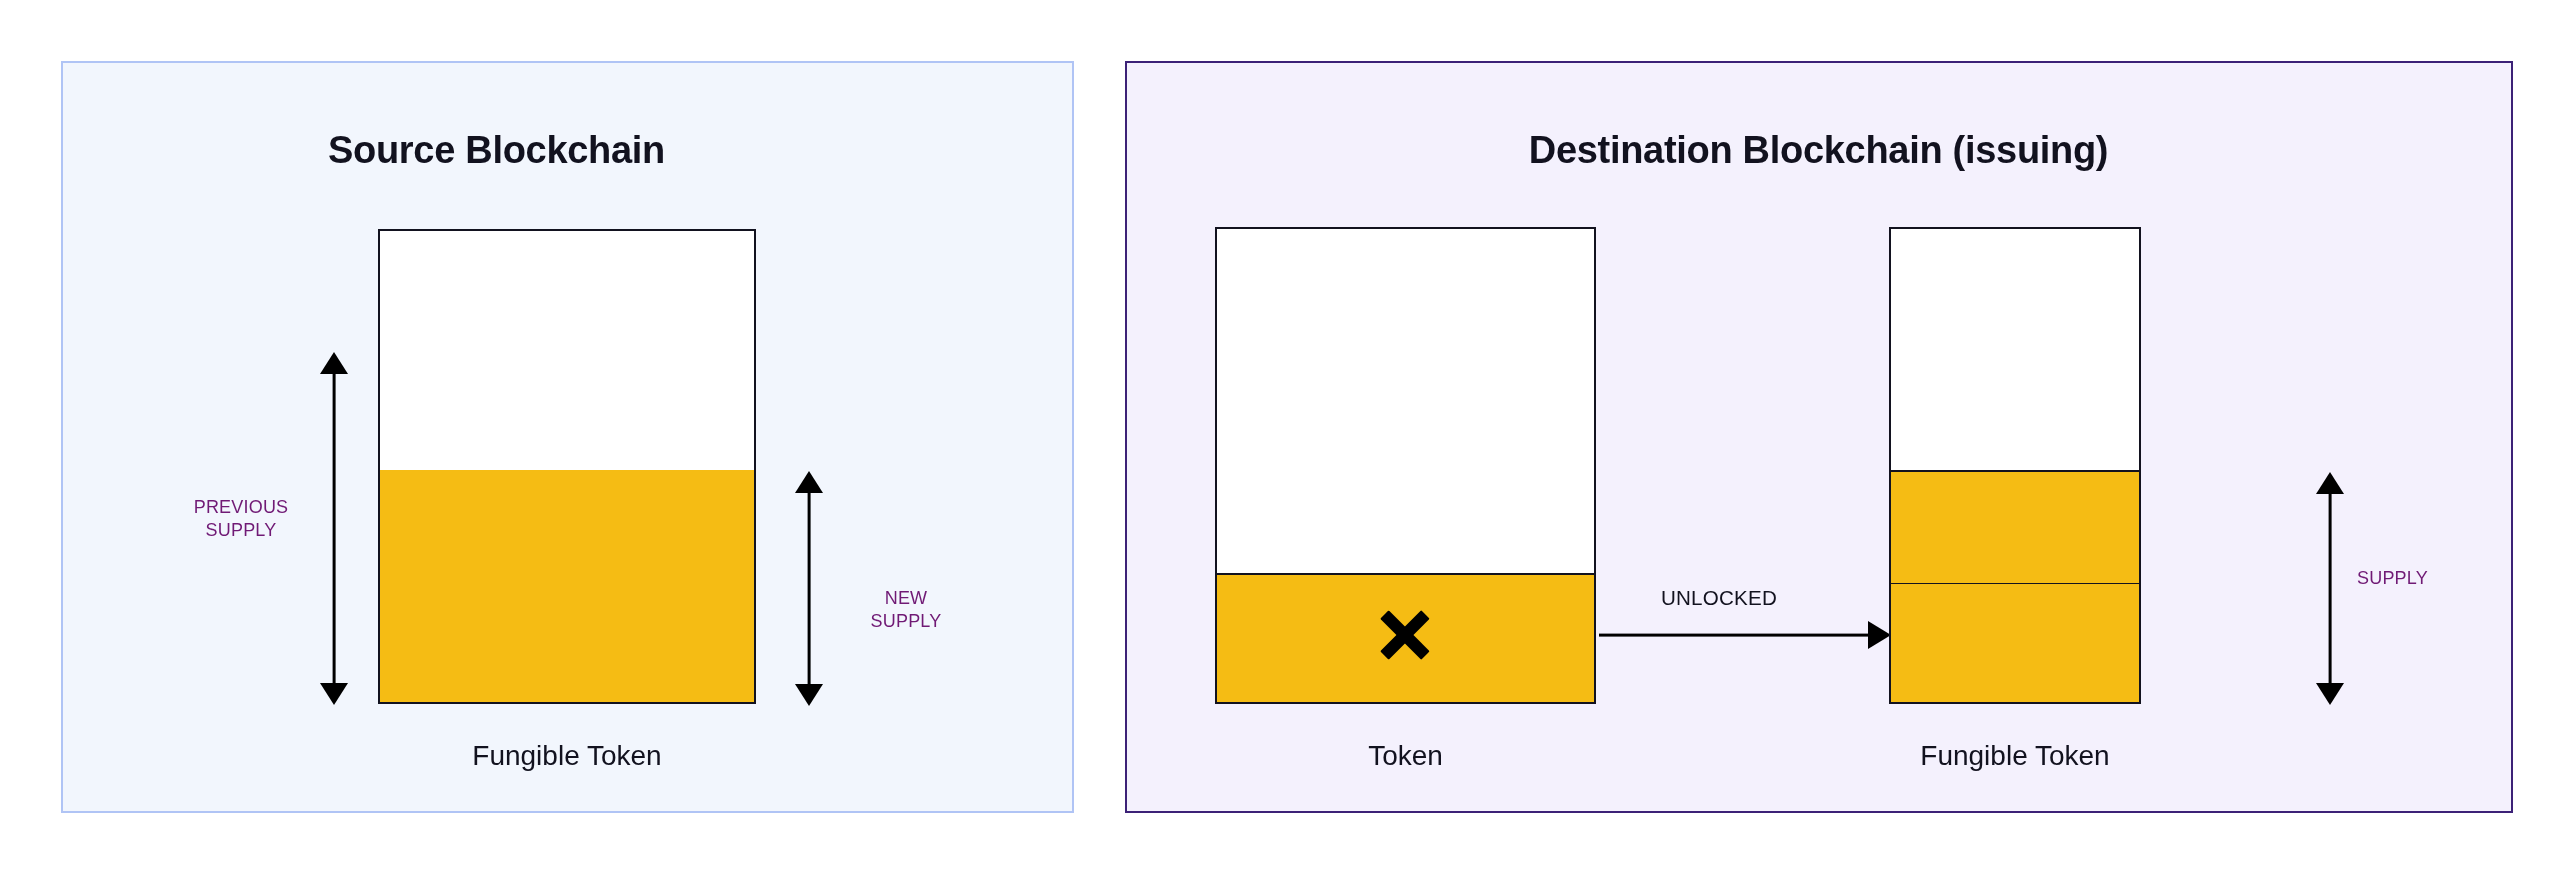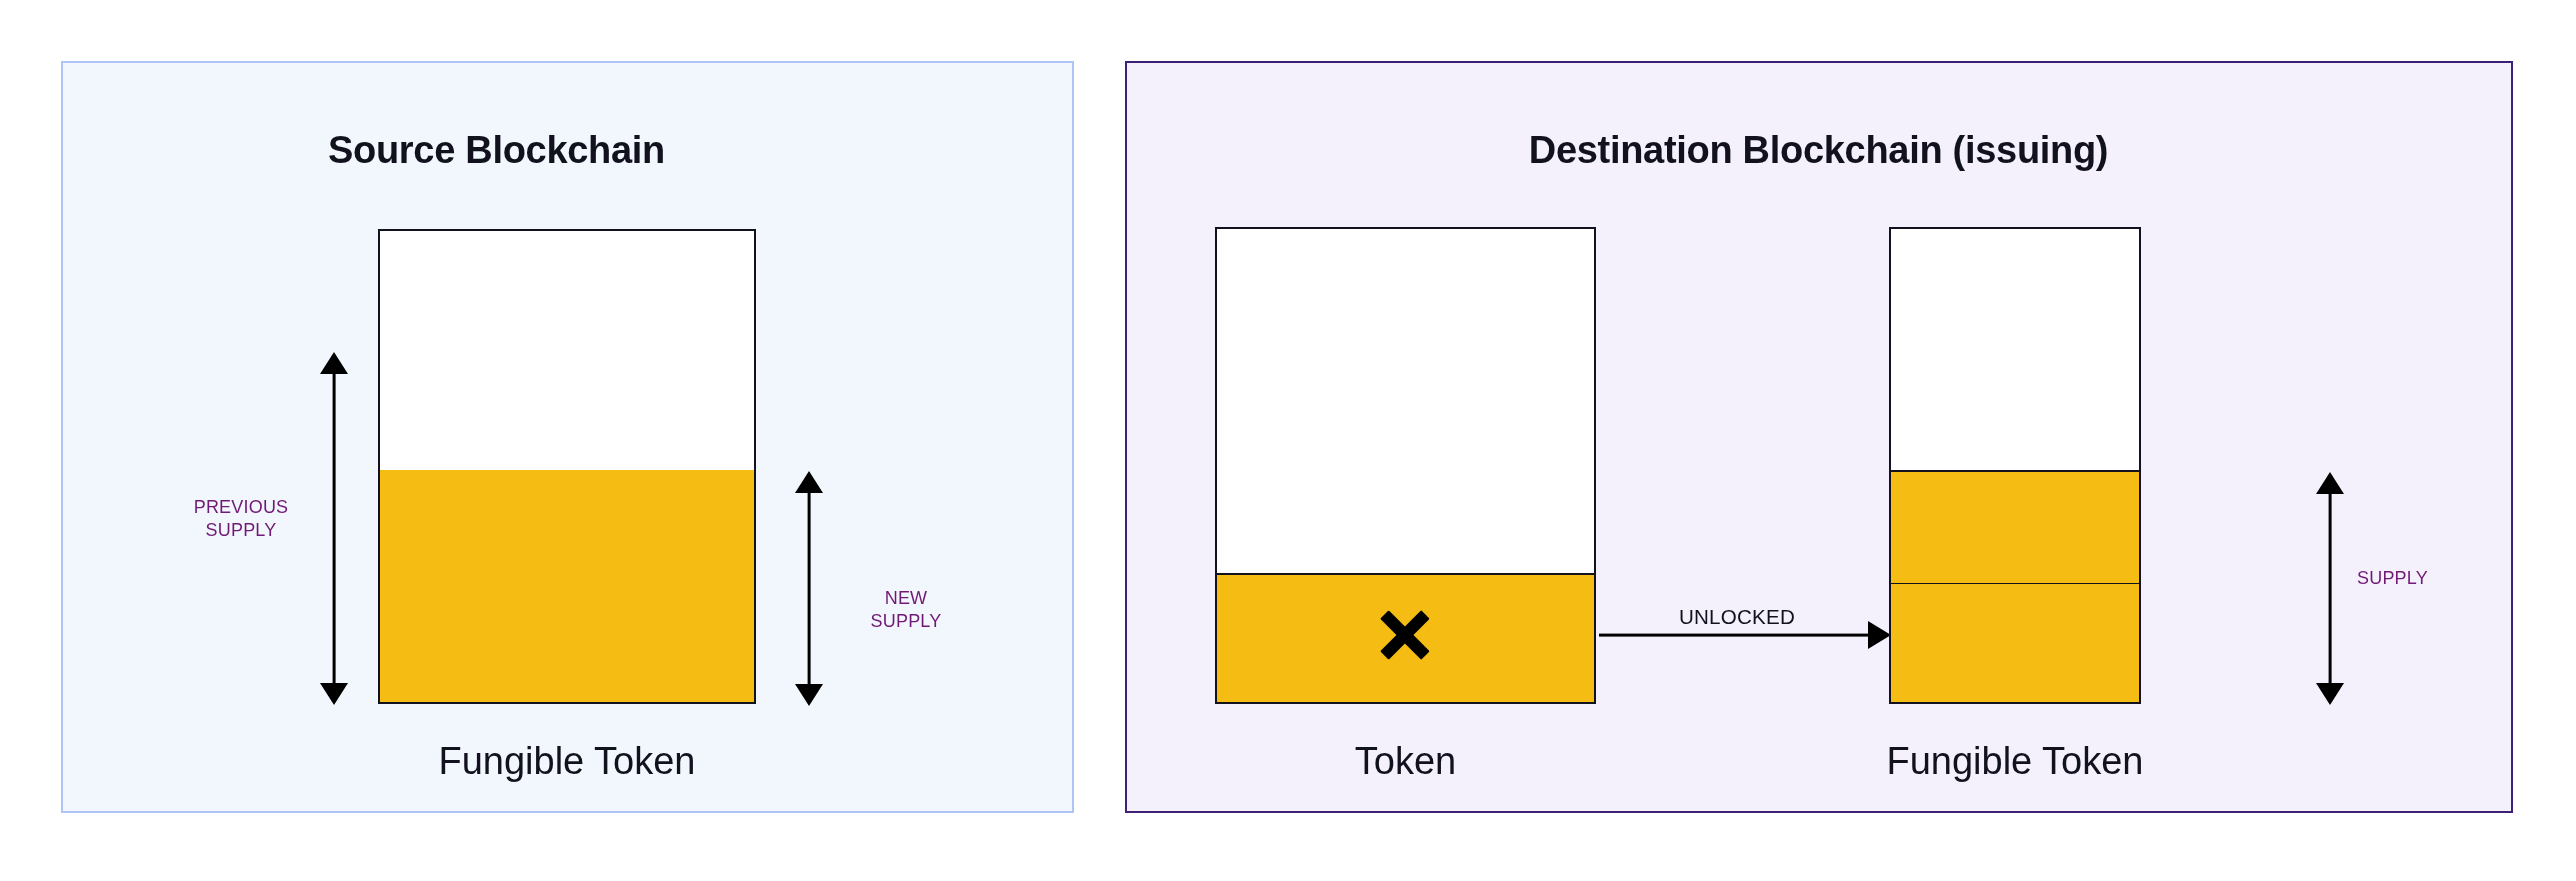--- a/index.html
+++ b/index.html
@@ -25,21 +25,21 @@
   .seg{position:absolute;left:0;right:0;box-sizing:border-box;}
   .seg-burn{background:#e5451a;border-top:2.2px solid #12121f;
             border-bottom:2.2px solid #12121f;}
   .seg-gold{background:#f5bc14;}
   .seg-line-top{border-top:2.2px solid #12121f;}
   .seg-div{border-bottom:1.7px solid #12121f;}
 
   .seg-label{position:absolute;left:0;right:0;text-align:center;
       font-size:24.5px;color:#ffffff;}
 
-  .caption{position:absolute;text-align:center;font-size:38px;
+  .caption{position:absolute;text-align:center;font-size:28px;
       color:#12121f;white-space:nowrap;}
 
   
   .measure{position:absolute;}
   .measure .shaft{position:absolute;left:50%;transform:translateX(-50%);
       width:2.8px;background:#000;}
   .measure .head{position:absolute;left:50%;transform:translateX(-50%);
       width:0;height:0;border-left:14.5px solid transparent;
       border-right:14.5px solid transparent;}
   .measure .head.up{top:0;border-bottom:22px solid #000;}
@@ -112,21 +112,21 @@
         <i class="b"></i>
     </div>
   </div>
 
   <div class="caption" style="left:88px;top:677px;width:381px;">Token</div>
 
   <div id="unlocked-arrow" style="left:472px;top:558px;width:292px;height:28px;">
     <div class="shaft" style="width:270px;"></div>
     <div class="head"></div>
   </div>
-  <div id="unlocked-label" style="left:464px;top:523px;width:292px;margin-top:19px;">UNLOCKED</div>
+  <div id="unlocked-label" style="left:446px;top:523px;width:292px;">UNLOCKED</div>
 
   <div class="bar" style="left:762px;top:164px;width:252px;height:477px;">
     <div class="seg seg-gold seg-line-top seg-div" style="top:241px;height:114px;"></div>
     <div class="seg seg-gold" style="top:355px;bottom:0;"></div>
   </div>
 
   <div class="caption" style="left:723px;top:677px;width:330px;">Fungible Token</div>
 
   <div class="measure" style="left:1180px;top:409px;width:46px;height:233px;">
     <div class="head up"></div>

